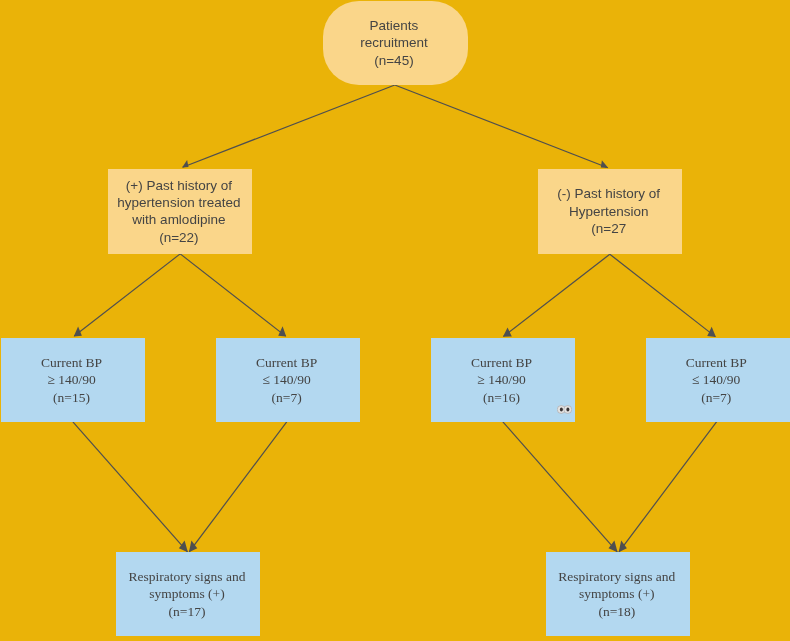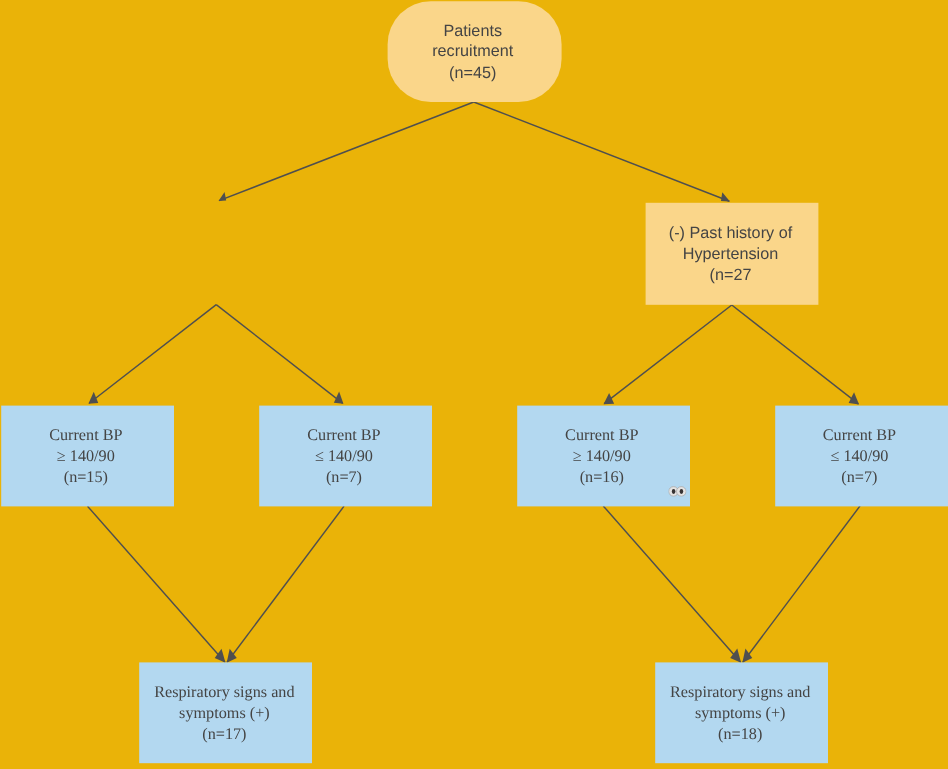--- a/index.html
+++ b/index.html
@@ -55,20 +55,26 @@
       <polygon points="617.6,552.3 614.4,540.5 608.5,548.3"></polygon>
       <polygon points="618.6,552.3 621.2,540.4 626.9,548.3"></polygon>
     </g>
   </svg>
 
   <div class="node orange" id="n-recruitment">
     <span class="label">Patients
 recruitment
 (n=45)</span>
   </div>
+  <div class="node orange" id="n-hist-pos">
+    <span class="label">(+) Past history of
+hypertension treated
+with amlodipine
+(n=22)</span>
+  </div>
   <div class="node orange" id="n-hist-neg">
     <span class="label">(-) Past history of
 Hypertension
 (n=27</span>
   </div>
   <div class="node blue" id="n-bp-hl">
     <span class="label">Current BP
 ≥ 140/90
 (n=15)</span>
   </div>

